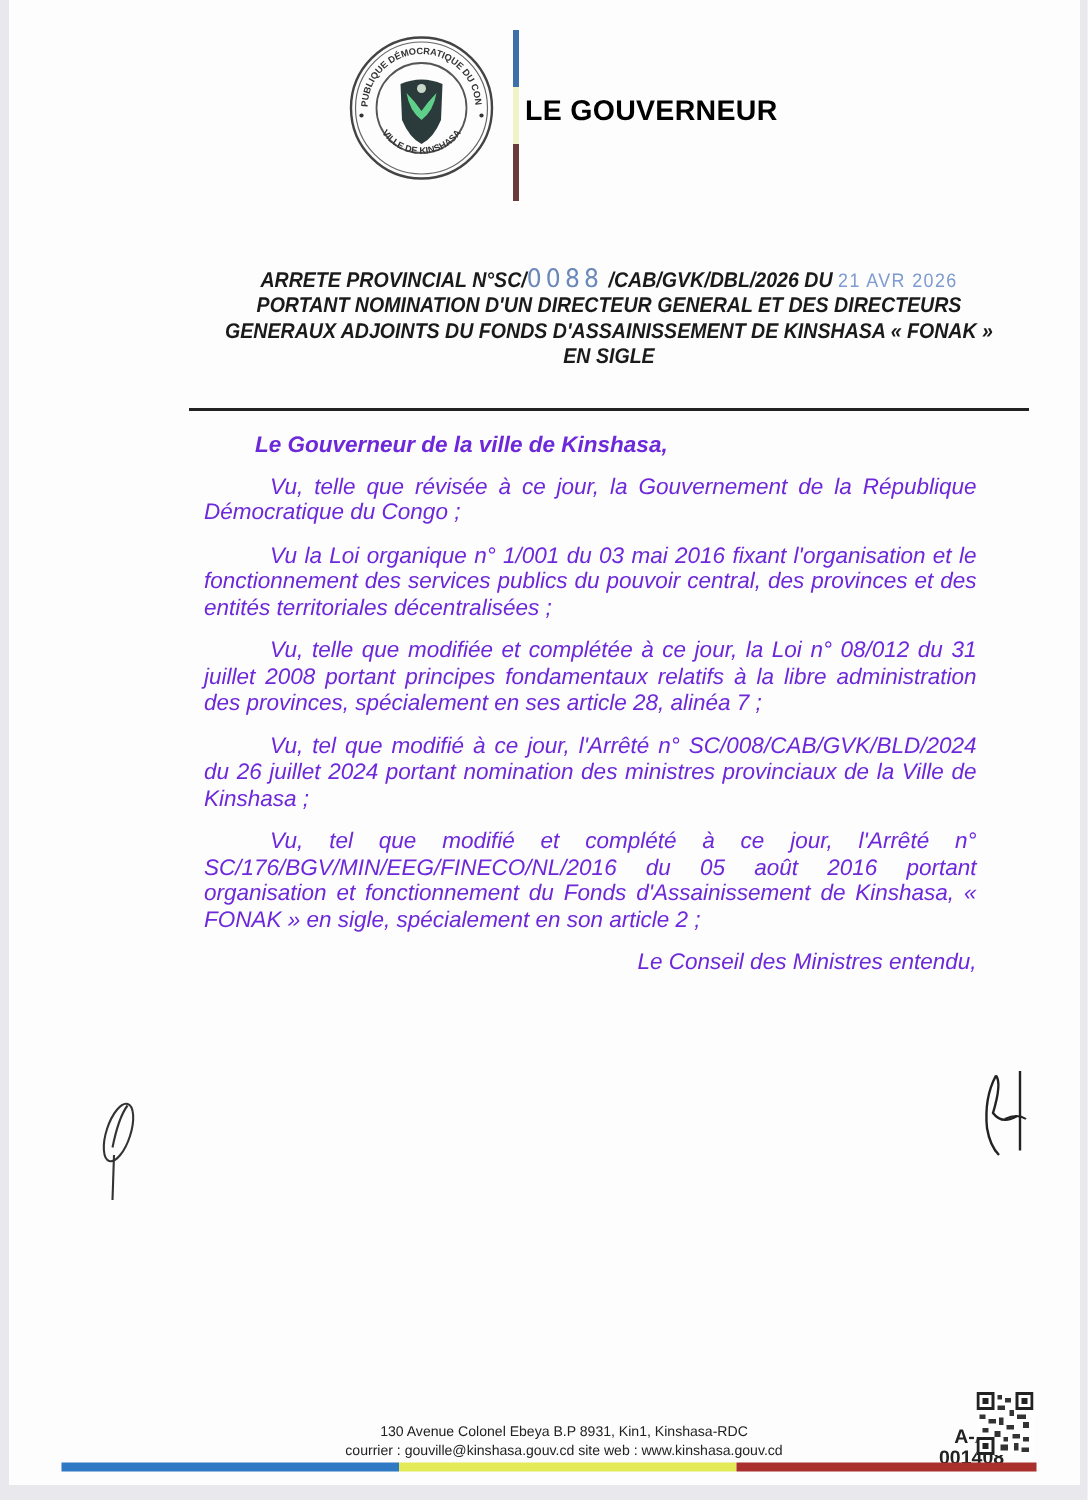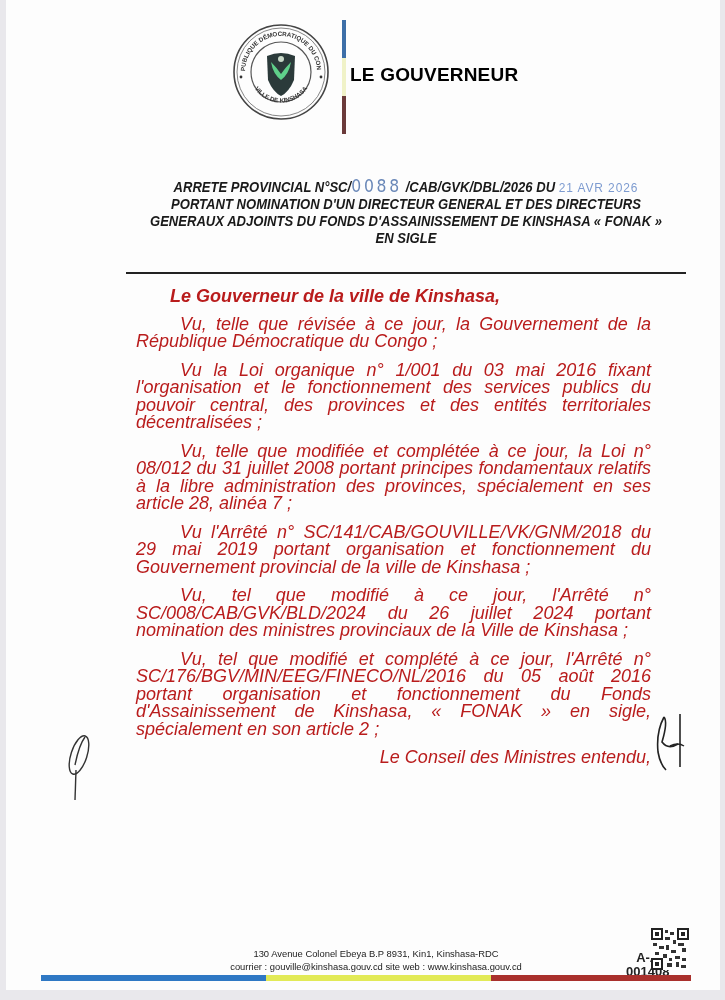--- a/index.html
+++ b/index.html
@@ -12,21 +12,21 @@
   }
   .seal { position:absolute; left:225px; top:22px; width:100px; height:100px; }
   .vbar { position:absolute; left:336px; top:20px; width:4px; height:114px; }
   .vbar div { width:4px; height:38px; }
   .gov-title { position:absolute; left:344px; top:64px; font-weight:bold; font-size:19px; letter-spacing:0.2px; color:#000000; }
   .header-block { position:absolute; left:120px; top:178px; width:560px; text-align:center; font-weight:bold; font-style:italic; font-size:14.2px; line-height:17px; transform:scaleX(0.92); transform-origin:center top; }
   .header-block .line { white-space:nowrap; }
   .hand { font-family:"DejaVu Sans", sans-serif; font-style:normal; font-weight:normal; color:#6a88b8; font-size:17px; letter-spacing:3px; }
   .stamp-date { font-style:normal; font-weight:normal; color:#7d9bd0; font-size:13px; letter-spacing:1px; }
   .rule { position:absolute; left:120px; top:272px; width:560px; height:2px; background:#222; }
-  .body-text { position:absolute; left:130px; top:288px; width:515px; font-style:italic; font-size:18px; line-height:17.5px; color:#b91c1c; }
+  .body-text { position:absolute; left:130px; top:288px; width:515px; font-style:italic; font-size:15px; line-height:17.5px; color:#6d28d9; }
   .greeting { font-weight:bold; margin-left:34px; margin-bottom:10px; }
   .para { text-align:justify; text-indent:44px; margin:0 0 11px 0; }
   .closing { text-indent:44px; margin-top:4px;text-align:right; }
   .sig-left { position:absolute; left:55px; top:725px; width:40px; height:75px; }
   .sig-right { position:absolute; left:648px; top:712px; width:40px; height:60px; }
   .footer-text { position:absolute; left:180px; top:947px; width:380px; text-align:center; font-size:9.4px; line-height:13px; color:#222; }
   .ref { position:absolute; left:620px; top:951px; font-size:13px; font-weight:bold; text-align:center; line-height:14px; color:#222; }
   .qr { position:absolute; left:645px; top:928px; width:38px; height:42px; }
   .flag-bar { position:absolute; left:35px; top:975px; height:6px; width:650px; display:flex; }
   .flag-bar div { height:6px; }
@@ -71,21 +71,20 @@
     <div class="line">GENERAUX ADJOINTS DU FONDS D'ASSAINISSEMENT DE KINSHASA « FONAK »</div>
     <div class="line">EN SIGLE</div>
   </div>
   <div class="rule"></div>
 
   <div class="body-text">
     <div class="greeting">Le Gouverneur de la ville de Kinshasa,</div>
     <p class="para">Vu, telle que révisée à ce jour, la Gouvernement de la République Démocratique du Congo ;</p>
     <p class="para">Vu la Loi organique n° 1/001 du 03 mai 2016 fixant l'organisation et le fonctionnement des services publics du pouvoir central, des provinces et des entités territoriales décentralisées ;</p>
     <p class="para">Vu, telle que modifiée et complétée à ce jour, la Loi n° 08/012 du 31 juillet 2008 portant principes fondamentaux relatifs à la libre administration des provinces, spécialement en ses article 28, alinéa 7 ;</p>
-    <p class="para">Vu l'Arrêté n° SC/141/CAB/GOUVILLE/VK/GNM/2018 du 29 mai 2019 portant organisation et fonctionnement du Gouvernement provincial de la ville de Kinshasa ;</p>
     <p class="para">Vu, tel que modifié à ce jour, l'Arrêté n° SC/008/CAB/GVK/BLD/2024 du 26 juillet 2024 portant nomination des ministres provinciaux de la Ville de Kinshasa ;</p>
     <p class="para">Vu, tel que modifié et complété à ce jour, l'Arrêté n° SC/176/BGV/MIN/EEG/FINECO/NL/2016 du 05 août 2016 portant organisation et fonctionnement du Fonds d'Assainissement de Kinshasa, « FONAK » en sigle, spécialement en son article 2 ;</p>
     <div class="closing">Le Conseil des Ministres entendu,</div>
   </div>
 
   <svg class="sig-left" viewBox="0 0 40 75">
     <ellipse cx="18" cy="30" rx="8" ry="20" transform="rotate(18 18 30)" fill="none" stroke="#333" stroke-width="1.4"></ellipse>
     <path d="M14 40 Q18 20 24 12" fill="none" stroke="#333" stroke-width="1.4"></path>
     <path d="M15 45 L14 75" fill="none" stroke="#333" stroke-width="1.4"></path>
   </svg>

